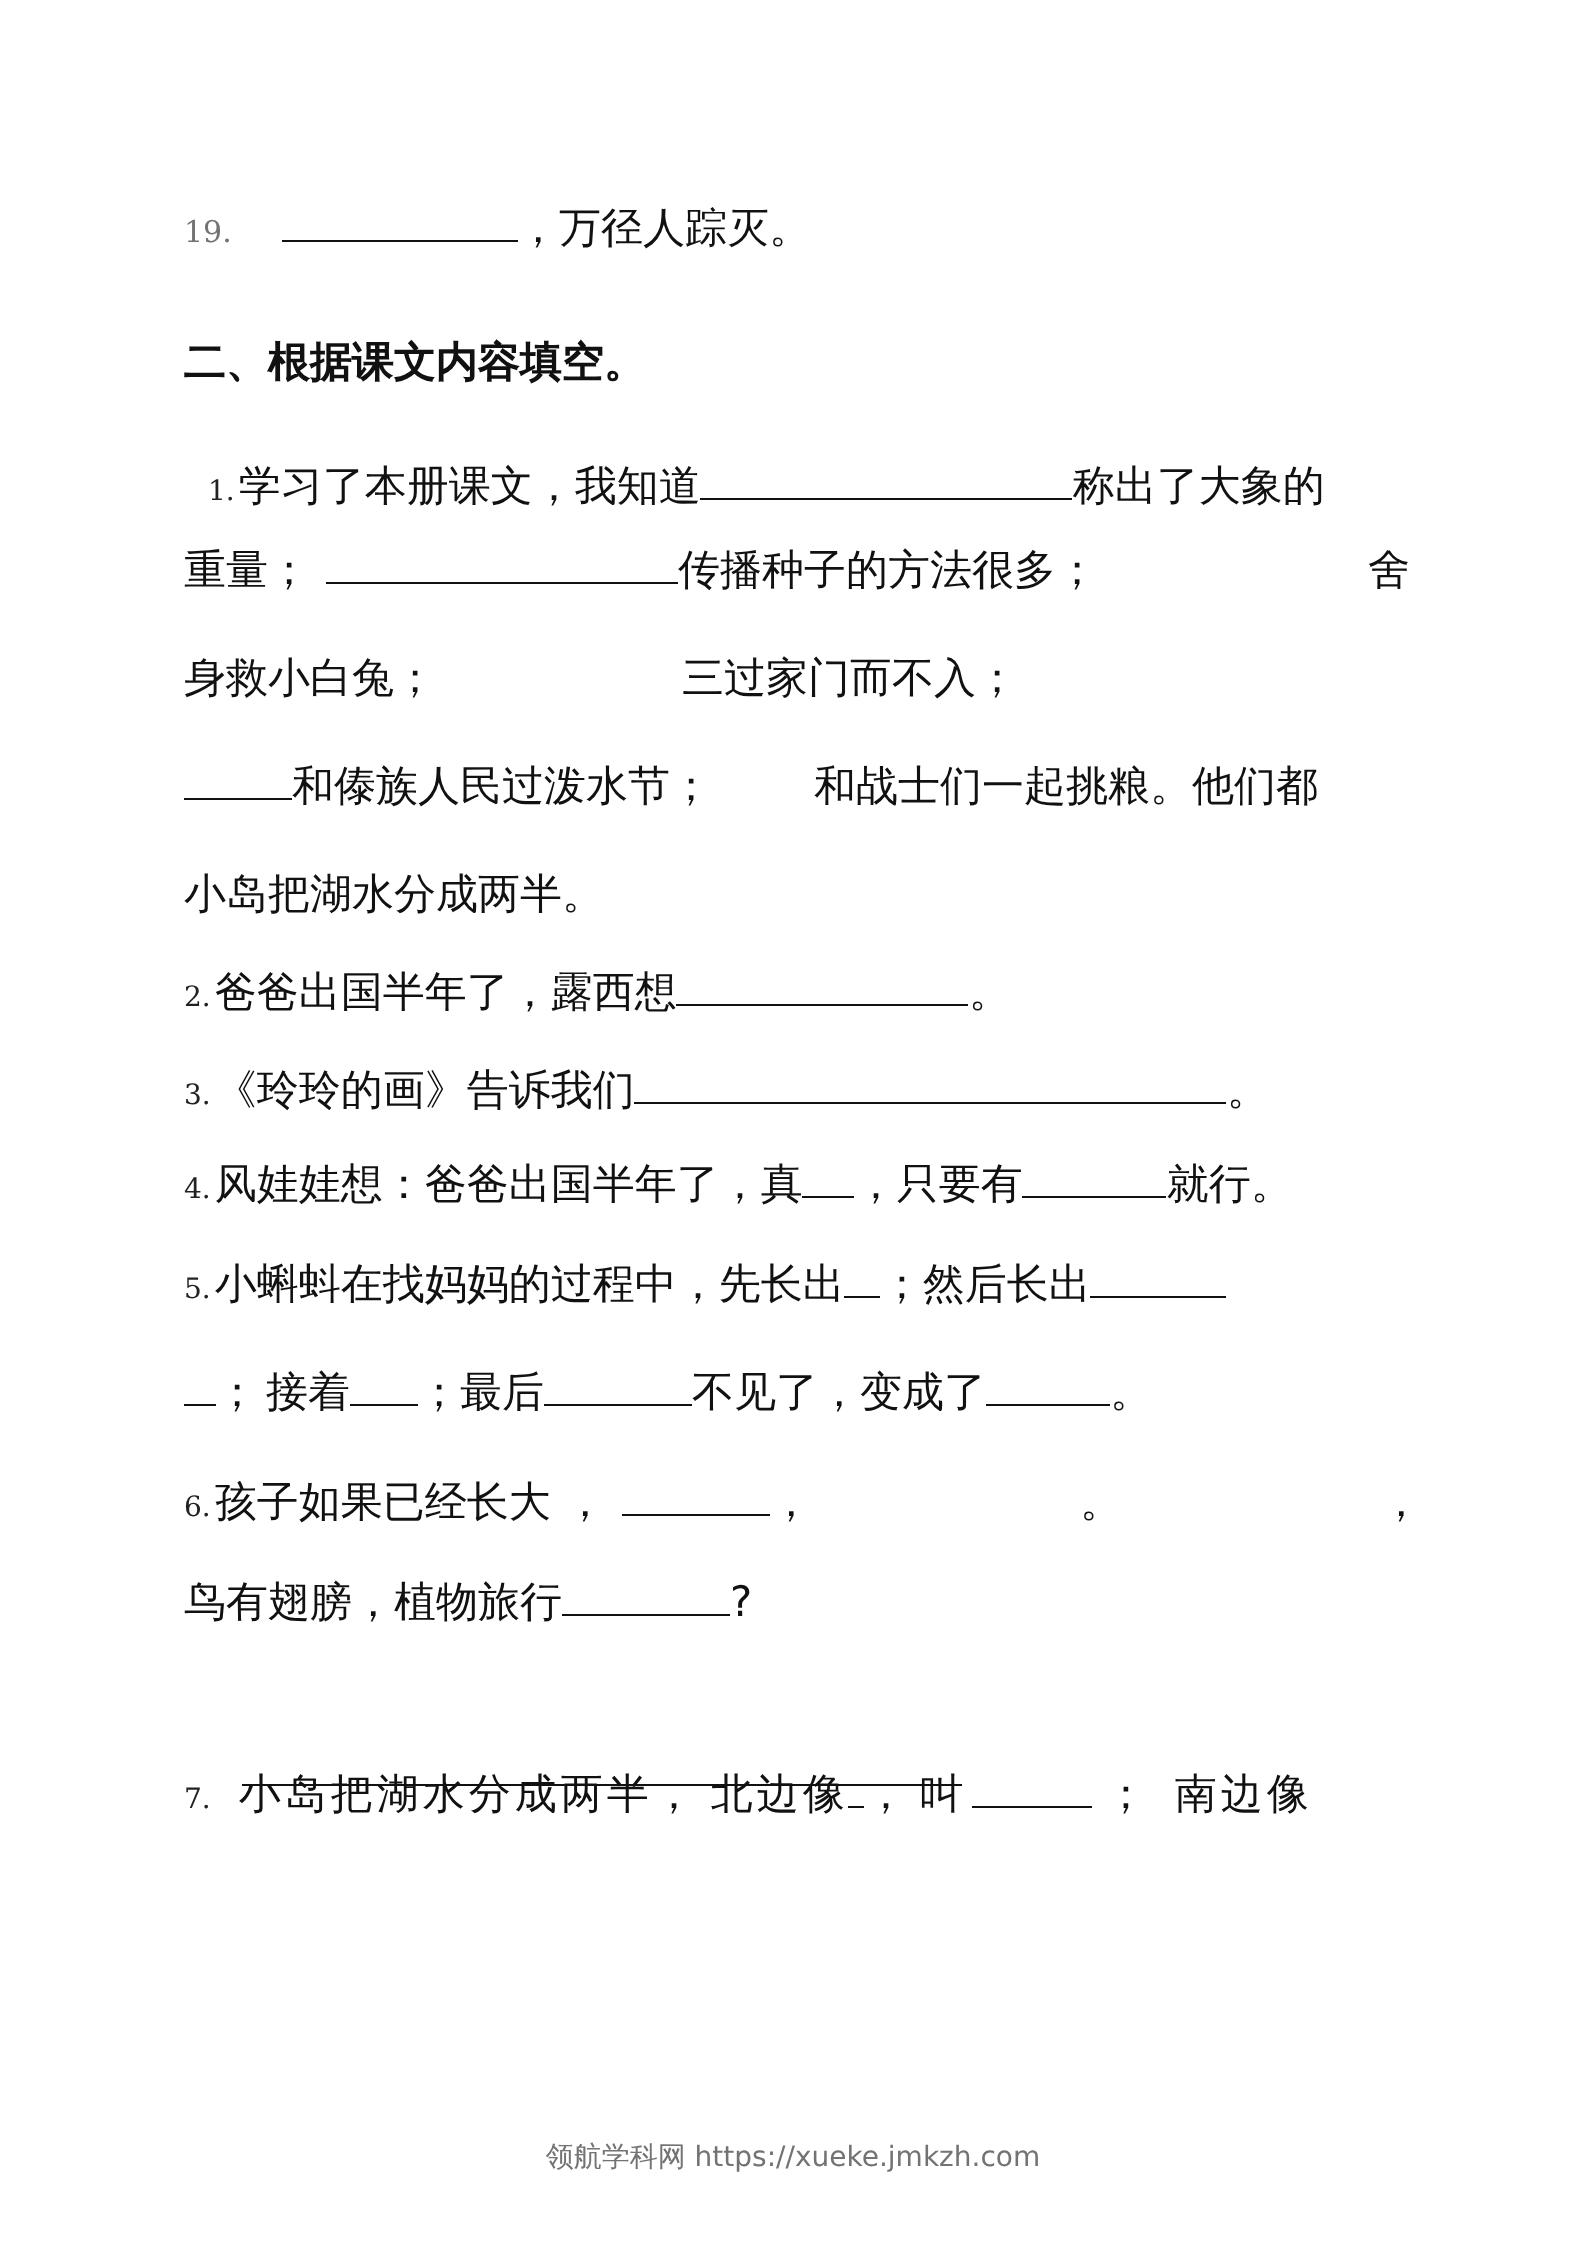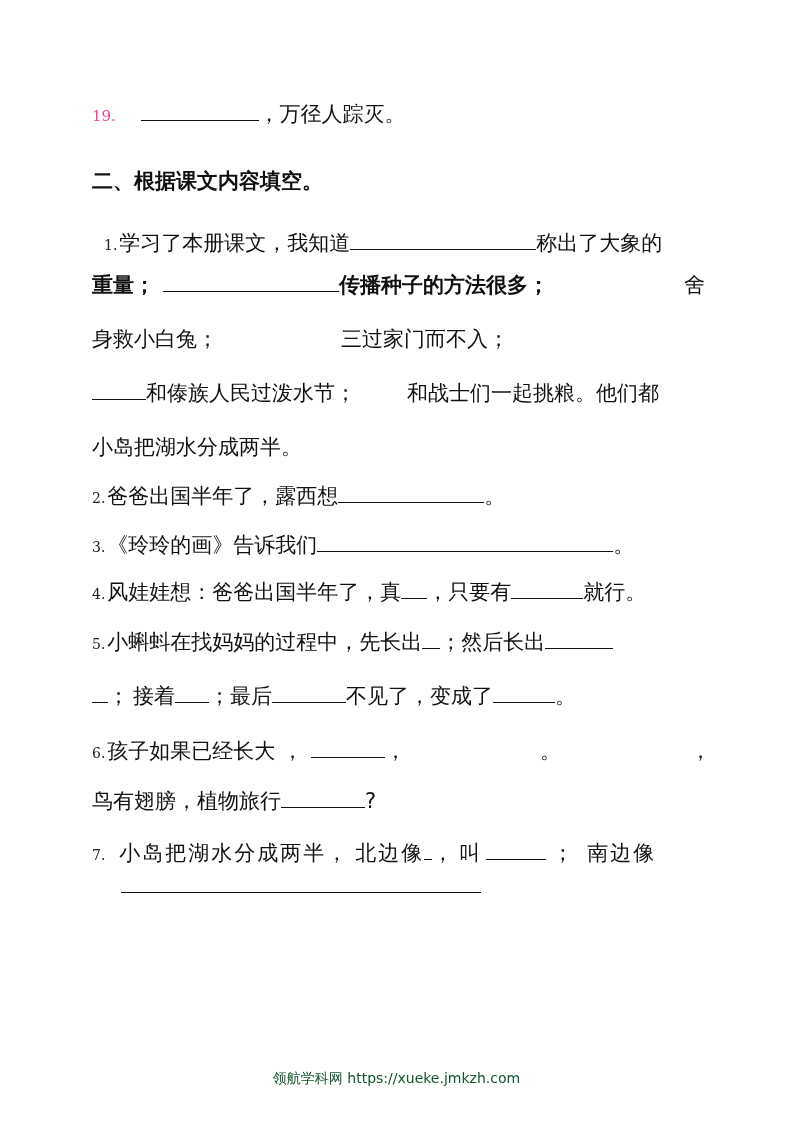--- a/index.html
+++ b/index.html
@@ -2,41 +2,41 @@
 <html><head>
   <meta charset="utf-8">
   <style>
     html, body { margin: 0; padding: 0; background: #ffffff; }
     body {
       width: 793px; height: 1122px; position: relative; overflow: hidden;
       font-family: "DejaVu Sans", sans-serif; color: #111;
     }
     .line { position: absolute; left: 92px; white-space: nowrap; font-size: 21px; line-height: 28px; }
     .num { font-family: "DejaVu Serif", serif; font-size: 14px; letter-spacing: 0; margin-right: 2px; color: #222; }
-    .num19 { font-family: "DejaVu Serif", serif; font-size: 15px; color: #ec4899; }
+    .num19 { font-family: "DejaVu Serif", serif; font-size: 15px; color: #737373; }
     .blank { display: inline-block; border-bottom: 1.3px solid #111; height: 20px; vertical-align: baseline; }
     .heading { font-weight: bold; font-size: 21px; text-align: center; }
     .abs { position: absolute; white-space: nowrap; font-size: 21px; line-height: 28px; }
-    .footer { position: absolute; left: 0; width: 793px; text-align: center; top: 1070px; font-size: 14px; color: #14532d; font-family: "DejaVu Sans", sans-serif; }
-    .wide { letter-spacing: 2px; }
+    .footer { position: absolute; left: 0; width: 793px; text-align: center; top: 1070px; font-size: 14px; color: #737373; font-family: "DejaVu Sans", sans-serif; }
+    .wide { letter-spacing: 2px; margin-top: 44px; }
   </style>
 </head>
 <body>
 
 <div class="line" style="top:100px;">
   <span class="num19">19.</span>
   <span class="blank" style="width:118px; margin-left:18px;"></span><span>，万径人踪灭。</span>
 </div>
 
 <div class="line heading" style="top:167px;">二、根据课文内容填空。</div>
 
 <div class="line" style="top:229px;margin-left:12px;">
   <span class="num">1.</span><span>学习了本册课文，我知道</span><span class="blank" style="width:186px;"></span><span>称出了大象的</span>
 </div>
-<div class="line" style="top:271px;font-weight:bold;">
+<div class="line" style="top:271px;">
   <span>重量；</span><span class="blank" style="width:176px; margin-left:8px;"></span><span>传播种子的方法很多；</span>
 </div>
 <div class="abs" style="top:271px; left:684px;">舍</div>
 <div class="line" style="top:325px;">
   <span>身救小白兔；</span>
 </div>
 <div class="abs" style="top:325px; left:341px;">三过家门而不入；</div>
 <div class="line" style="top:379px;">
   <span class="blank" style="width:54px;"></span><span>和傣族人民过泼水节；</span>
 </div>

